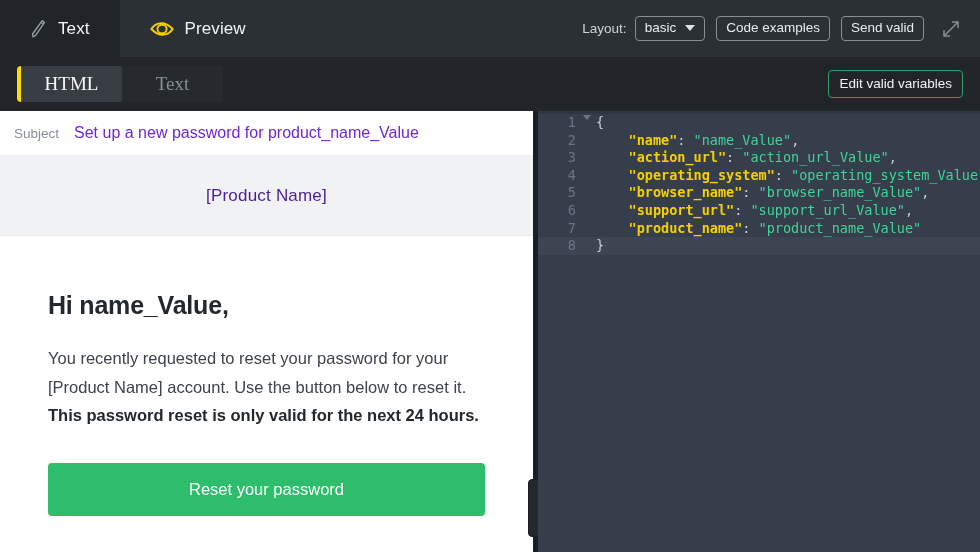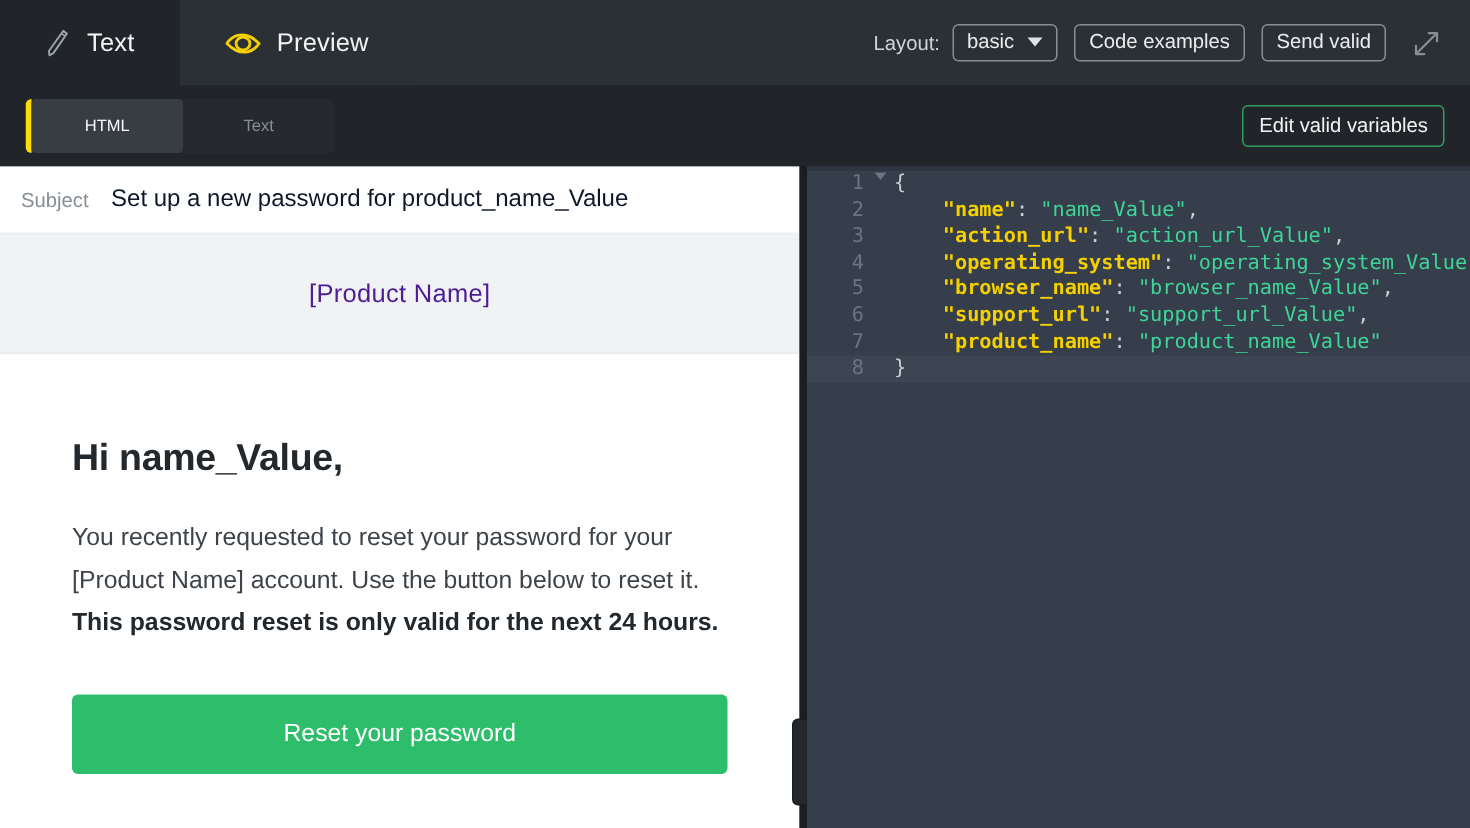--- a/index.html
+++ b/index.html
@@ -117,23 +117,24 @@
   .seg-accent {
     width: 4px;
     background: #ffdd00;
     flex: 0 0 4px;
   }
   .seg {
     display: flex;
     align-items: center;
     justify-content: center;
     min-width: 101px;
-    font-size: 11px;
+    font-size: 19px;
     cursor: pointer;
     user-select: none;
+    font-family: Liberation Serif, serif;
   }
   .seg.on {
     background: #383d44;
     color: #f8f9fa;
     border-radius: 3px;
   }
   .seg.off {
     color: #868e96;
   }
   .edit-vars {
@@ -174,21 +175,21 @@
     padding: 0 14px;
     background: #fff;
     border-bottom: 1px solid #edeff2;
   }
   .subject-key {
     font-size: 13.5px;
     color: #868e96;
   }
   .subject-val {
     font-size: 16px;
-    color: #0f172a;
+    color: #6d28d9;
   }
 
   .email-band {
     flex: 0 0 80px;
     background: #f1f2f4;
     display: flex;
     align-items: center;
     justify-content: center;
     border-bottom: 1px solid #e7e9ed;
   }

